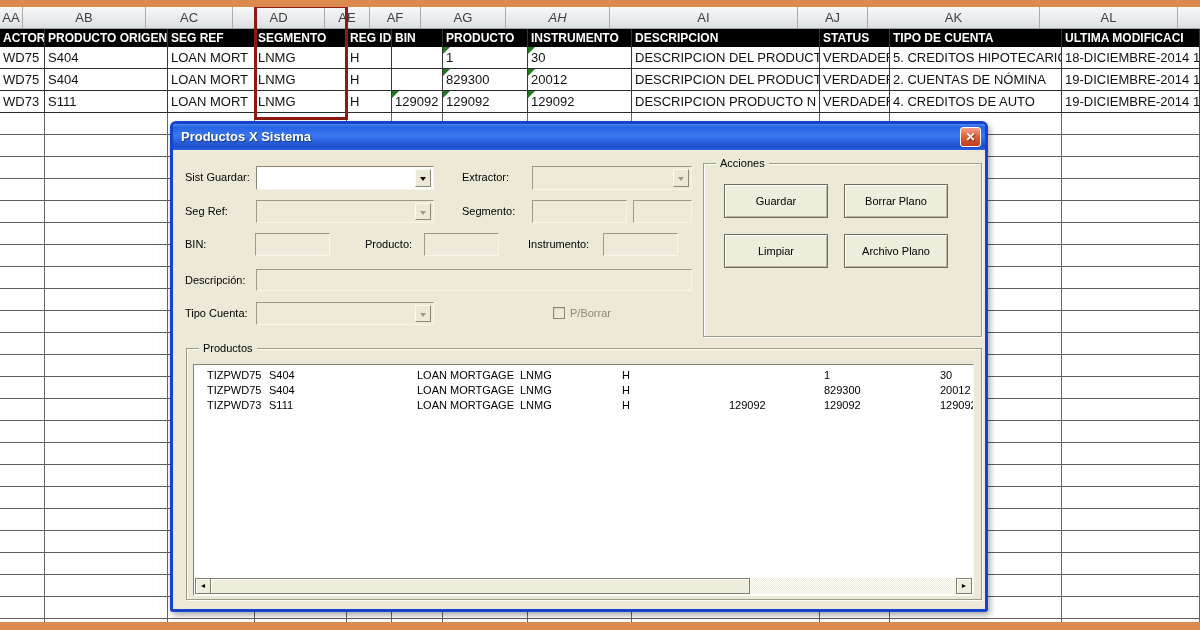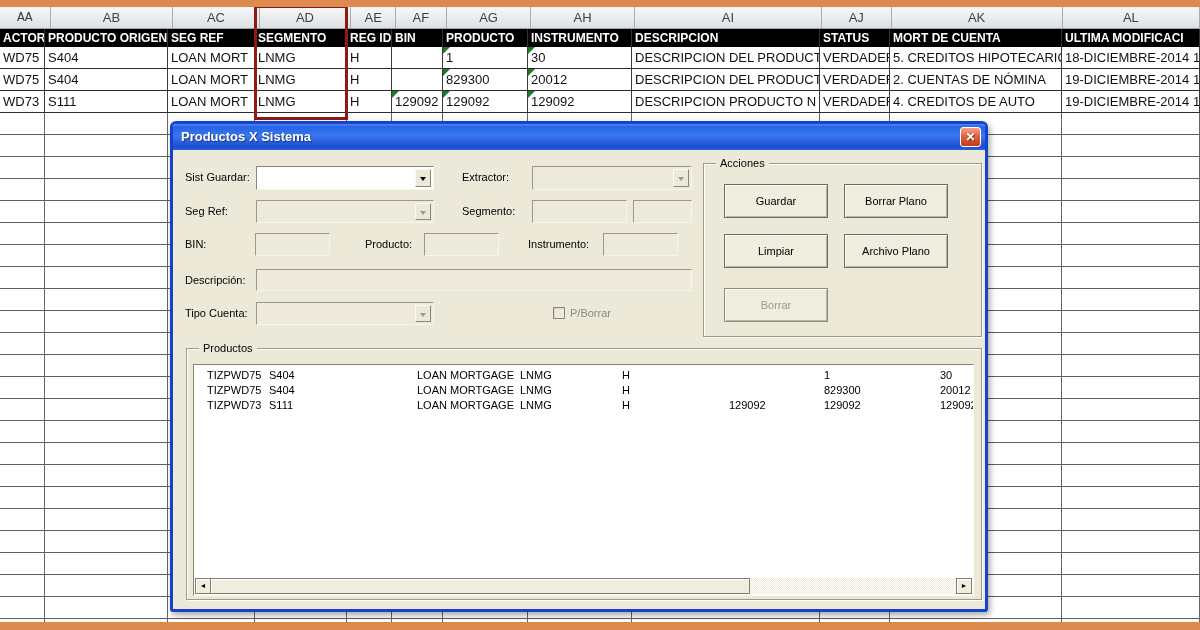--- a/index.html
+++ b/index.html
@@ -95,45 +95,45 @@
 </style>
 </head>
 <body>
 
 <div class="screen">
 
   <div class="bar top"></div>
 
   <div class="sheet">
     <div class="letters" id="colLetters">
-        <div class="lc" style="width: 51px; font-family: Liberation Mono, monospace;">AA</div>
+        <div class="lc" style="width: 23px;">AA</div>
         <div class="lc" style="width: 123px;">AB</div>
         <div class="lc" style="width: 87px;">AC</div>
         <div class="lc" style="width: 92px;">AD</div>
         <div class="lc" style="width: 45px;">AE</div>
         <div class="lc" style="width: 51px;">AF</div>
         <div class="lc" style="width: 85px;">AG</div>
-        <div class="lc" style="width: 104px;">AH</div>
+        <div class="lc" style="width: 104px; font-style: italic;">AH</div>
         <div class="lc" style="width: 188px;">AI</div>
         <div class="lc" style="width: 70px;">AJ</div>
         <div class="lc" style="width: 172px;">AK</div>
         <div class="lc" style="width: 138px;">AL</div>
       </div>
     <div class="bheader" id="blackHeader">
         <div class="hc" style="width: 45px;">ACTOR</div>
         <div class="hc" style="width: 123px;">PRODUCTO ORIGEN</div>
         <div class="hc" style="width: 87px;">SEG REF</div>
         <div class="hc" style="width: 92px;">SEGMENTO</div>
         <div class="hc" style="width: 45px;">REG ID</div>
         <div class="hc" style="width: 51px;">BIN</div>
         <div class="hc ar" style="width: 85px;">PRODUCTO</div>
         <div class="hc" style="width: 104px;">INSTRUMENTO</div>
         <div class="hc" style="width: 188px;">DESCRIPCION</div>
         <div class="hc" style="width: 70px;">STATUS</div>
-        <div class="hc" style="width: 172px;">MORT DE CUENTA</div>
+        <div class="hc" style="width: 172px;">TIPO DE CUENTA</div>
         <div class="hc" style="width: 138px;">ULTIMA MODIFICACI</div>
       </div>
     <div class="grid" id="gridRows">
         <div class="row data">
           <div class="c" style="width: 45px;">WD75</div>
           <div class="c" style="width: 123px;">S404</div>
           <div class="c" style="width: 87px;">LOAN MORT</div>
           <div class="c" style="width: 92px;">LNMG</div>
           <div class="c" style="width: 45px;">H</div>
           <div class="c" style="width: 51px;"></div>
@@ -552,21 +552,20 @@
       </div>
       <div class="chk" style="left:380px;top:157px"></div>
       <span class="lbl dis" style="left:397px;top:157px">P/Borrar</span>
 
       <div class="frame" style="left:530px;top:13px;width:279px;height:174px">
         <span class="legend">Acciones</span>
         <div class="btn3d" style="left:20px;top:20px;width:104px;height:34px;line-height:32px">Guardar</div>
         <div class="btn3d" style="left:140px;top:20px;width:104px;height:34px;line-height:32px">Borrar Plano</div>
         <div class="btn3d" style="left:20px;top:70px;width:104px;height:34px;line-height:32px">Limpiar</div>
         <div class="btn3d" style="left:140px;top:70px;width:104px;height:34px;line-height:32px">Archivo Plano</div>
-        <div class="btn3d dis" style="left:20px;top:124px;width:104px;height:34px;line-height:32px">Borrar</div>
       </div>
 
       <div class="frame" style="left:13px;top:198px;width:796px;height:252px">
         <span class="legend">Productos</span>
         <div class="listbox" style="left:6px;top:15px;width:781px;height:232px">
           <div id="listRows" style="position:absolute;left:0;top:3px;right:0">
               <div class="lrow">
                 <span style="left: 13px;">TIZPWD75</span>
                 <span style="left: 75px;">S404</span>
                 <span style="left: 223px;">LOAN MORTGAGE</span>

